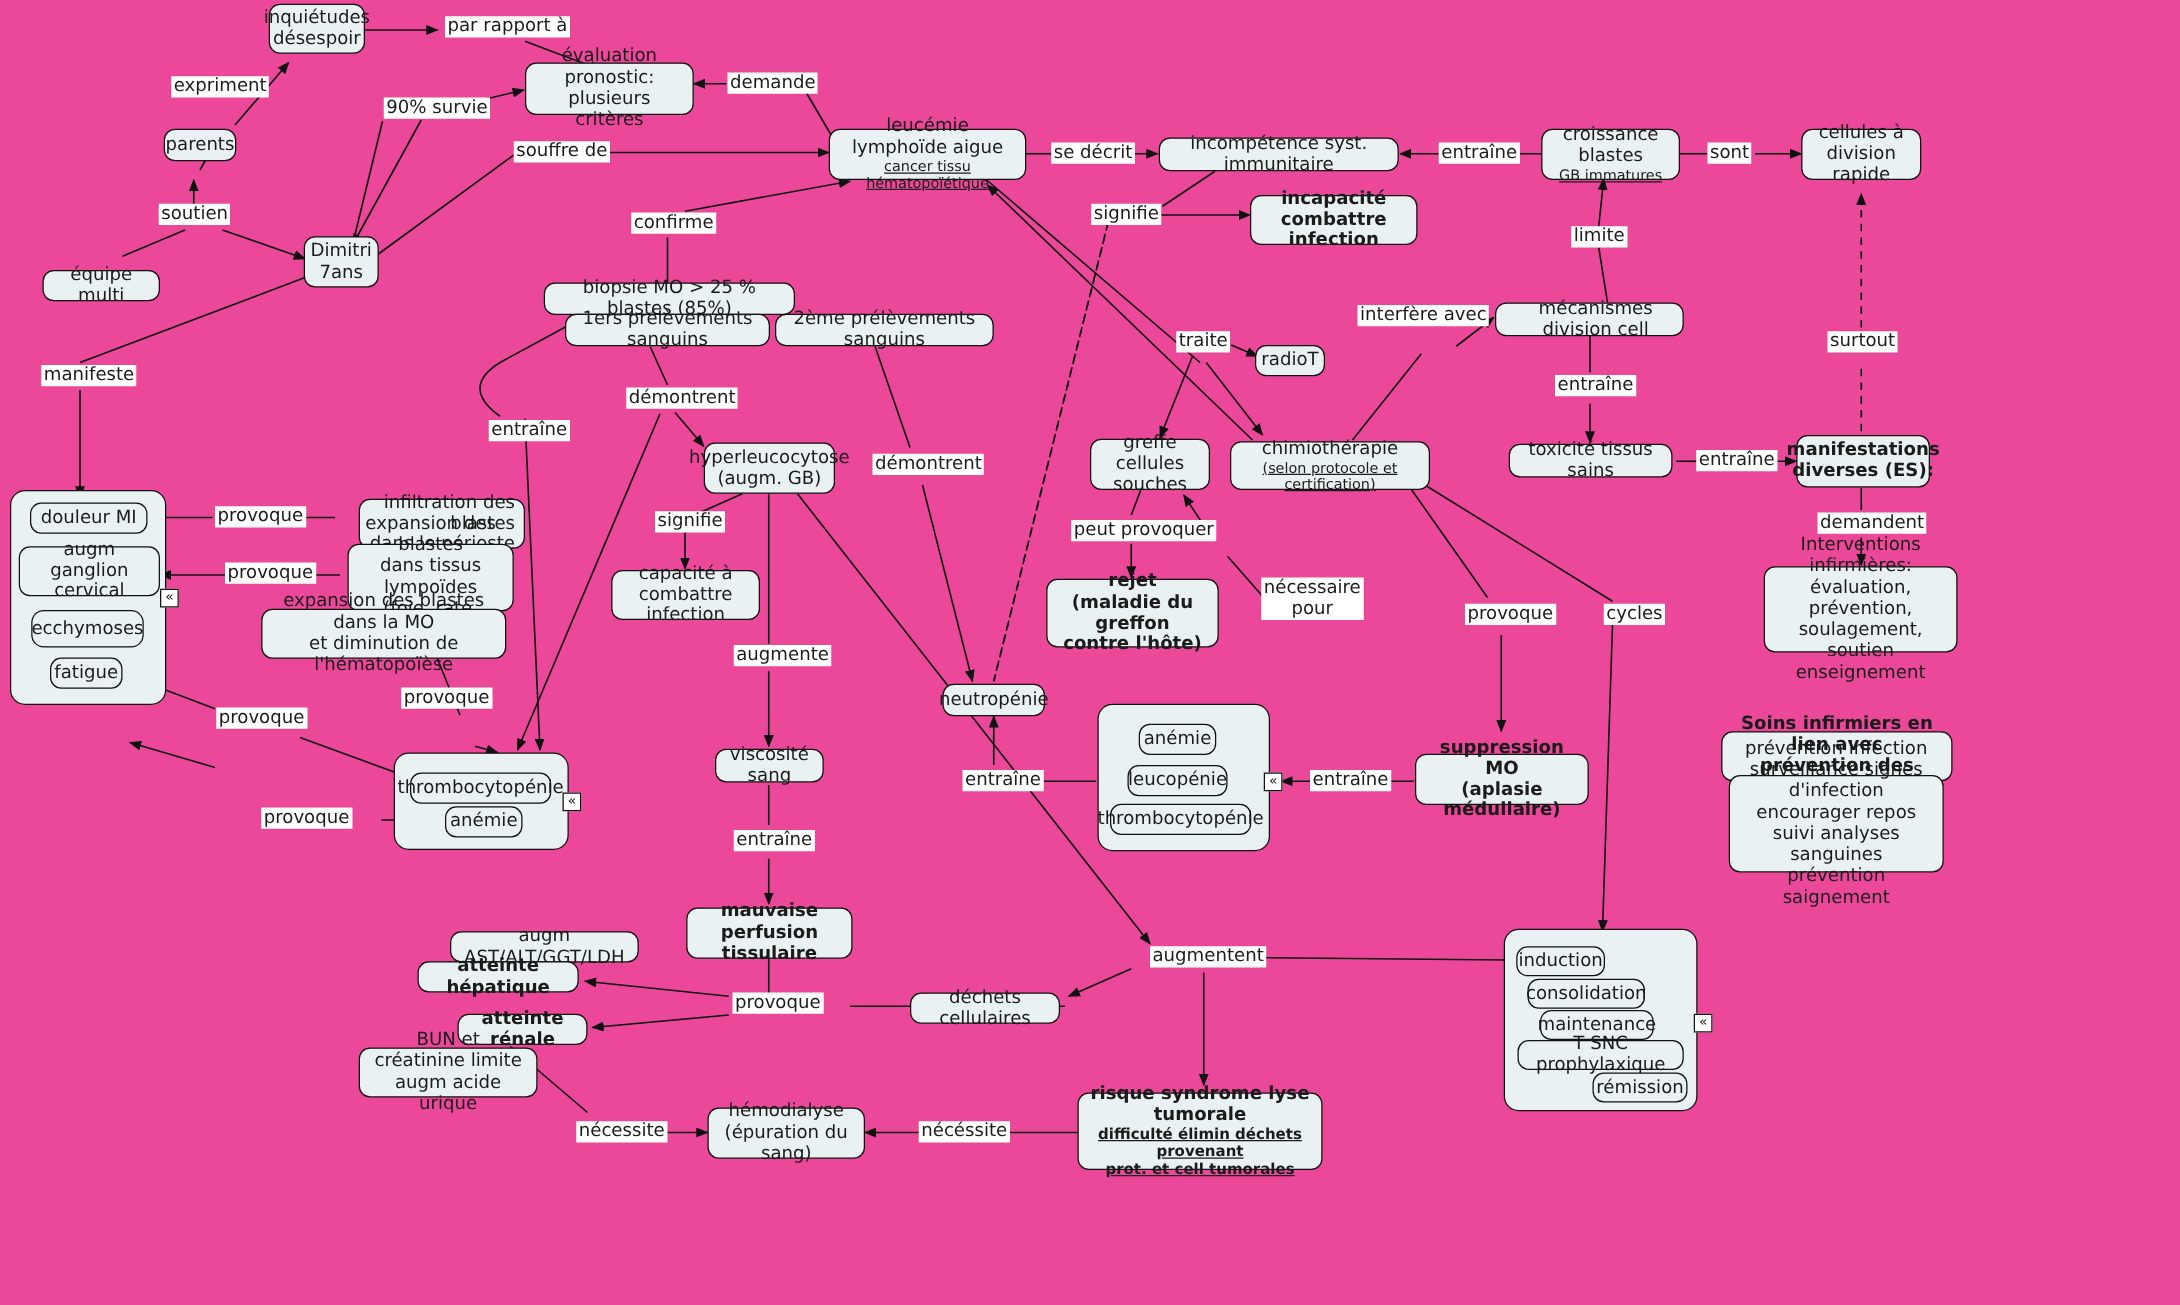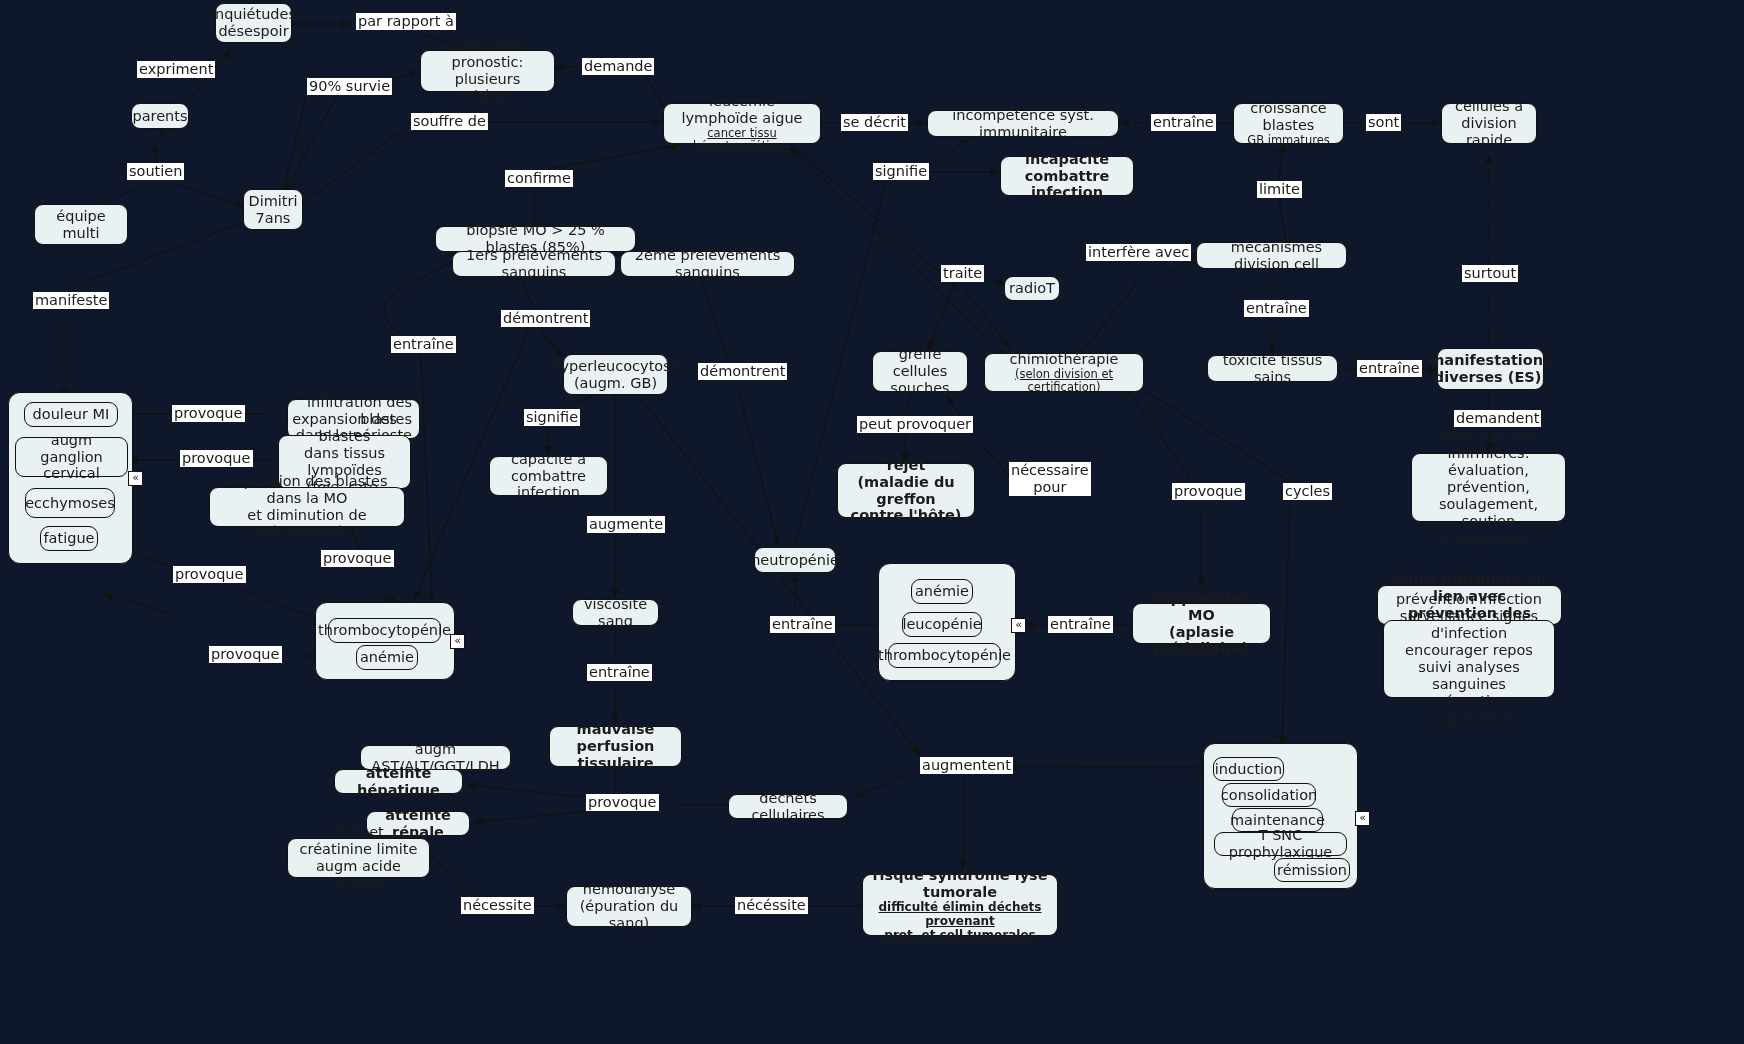--- a/index.html
+++ b/index.html
@@ -5,21 +5,21 @@
   html, body {
     margin: 0; padding: 0; background: #ffffff;
   }
   body {
     font-family: "DejaVu Sans", "Liberation Sans", sans-serif;
   }
   #stage {
     position: relative;
     width: 1744px;
     height: 1044px;
-    background: #0f172a;
+    background: #ec4899;
     overflow: hidden;
   }
   svg.edges {
     position: absolute;
     left: 0; top: 0;
     width: 1744px; height: 1044px;
     pointer-events: none;
   }
   .node {
     position: absolute;
@@ -242,21 +242,21 @@
   </svg>
 
   <div class="group" style="left:8px; top:392px; width:125px; height:172px;"></div>
   <div class="group" style="left:315px; top:602px; width:140px; height:78px;"></div>
   <div class="group" style="left:878px; top:563px; width:138px; height:118px;"></div>
   <div class="group" style="left:1203px; top:743px; width:155px; height:146px;"></div>
 
   <div class="node" style="left:215px; top:3px; width:77px; height:40px;"><span>inquiétudes
 désespoir</span></div>
   <div class="node" style="left:131px; top:103px; width:58px; height:26px;"><span>parents</span></div>
-  <div class="node" style="left:34px; top:204px; width:94px; height:41px;"><span>équipe multi</span></div>
+  <div class="node" style="left:34px; top:216px; width:94px; height:25px;"><span>équipe multi</span></div>
   <div class="node" style="left:243px; top:189px; width:60px; height:41px;"><span>Dimitri
 7ans</span></div>
   <div class="node" style="left:420px; top:50px; width:135px; height:42px;"><span>évaluation pronostic:
 plusieurs critères</span></div>
 
   <div class="node" style="left:663px; top:103px; width:158px; height:41px;">
     <span>leucémie lymphoïde aigue</span>
     <span class="sub">cancer tissu hématopoïétique</span>
   </div>
   <div class="node" style="left:927px; top:110px; width:192px; height:27px;"><span>incompétence syst. immunitaire</span></div>
@@ -280,21 +280,21 @@
 
   <div class="node" style="left:435px; top:226px; width:201px; height:26px;"><span>biopsie MO &gt; 25 % blastes (85%)</span></div>
   <div class="node" style="left:452px; top:251px; width:164px; height:26px;"><span>1ers prélèvements sanguins</span></div>
   <div class="node" style="left:620px; top:251px; width:175px; height:26px;"><span>2ème prélèvements sanguins</span></div>
 
   <div class="node" style="left:1004px; top:276px; width:56px; height:25px;"><span>radioT</span></div>
   <div class="node" style="left:872px; top:351px; width:96px; height:41px;"><span>greffe cellules
 souches</span></div>
   <div class="node" style="left:984px; top:353px; width:160px; height:39px;">
     <span>chimiothérapie</span>
-    <span class="sub">(selon division et certification)</span>
+    <span class="sub">(selon protocole et certification)</span>
   </div>
   <div class="node bold" style="left:837px; top:463px; width:138px; height:55px;"><span>rejet
 (maladie du greffon
 contre l'hôte)</span></div>
 
   <div class="node" style="left:563px; top:354px; width:105px; height:41px;"><span>hyperleucocytose
 (augm. GB)</span></div>
   <div class="node" style="left:489px; top:456px; width:119px; height:40px;"><span>capacité à
 combattre infection</span></div>
   <div class="node" style="left:572px; top:599px; width:87px; height:27px;"><span>viscosité sang</span></div>

